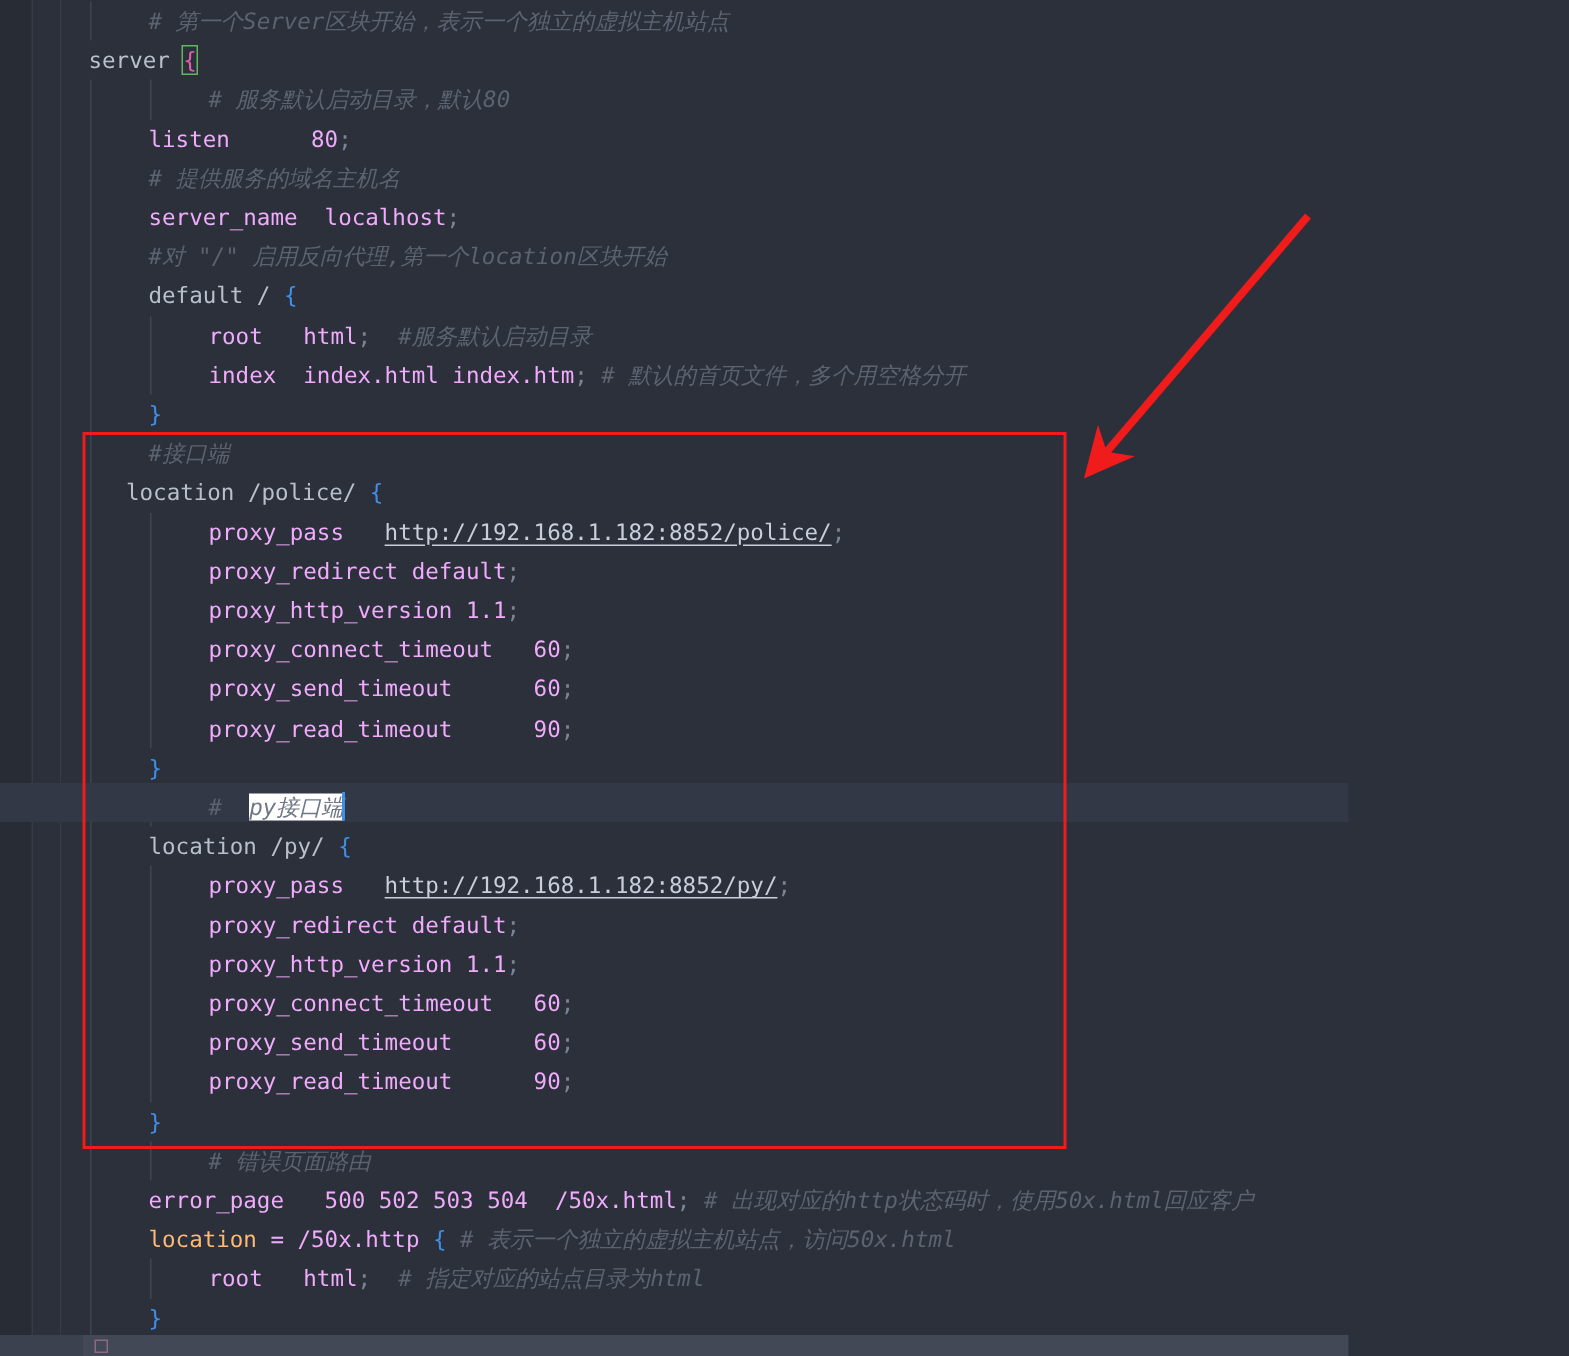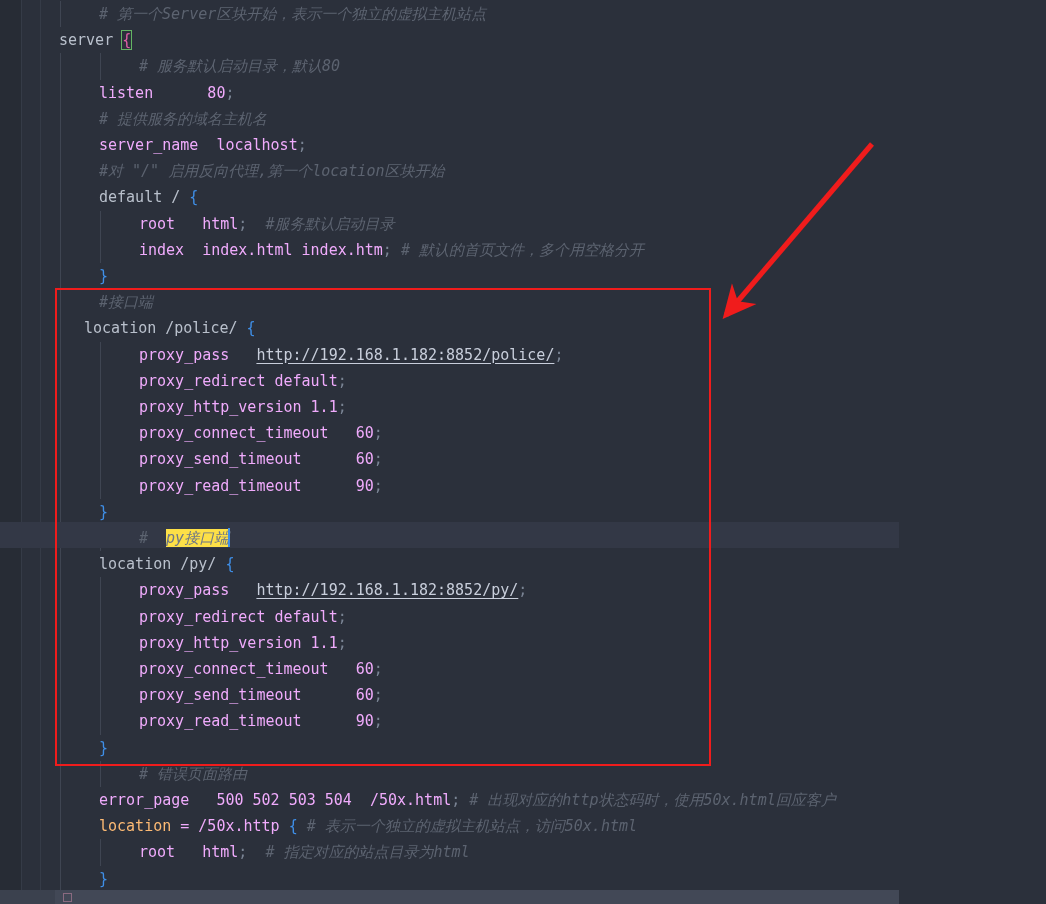--- a/index.html
+++ b/index.html
@@ -84,21 +84,21 @@
   .c-url   { color: #c8cedb; text-decoration: underline; text-underline-offset: 3px; }
   .c-err   { color: #fdba74; }
   .c-matchbrace {
     color: #e060a8;
     background: #2b303b;
     outline: 1px solid #63b463;
   }
 
   
   .sel {
-    background: #fde047;
+    background: #ffffff;
     color: #6f7786;
     font-style: italic;
   }
   .caret {
     display: inline-block;
     width: 2px;
     height: 19px;
     background: #3f8fe8;
     vertical-align: -4px;
     margin-left: -1px;

